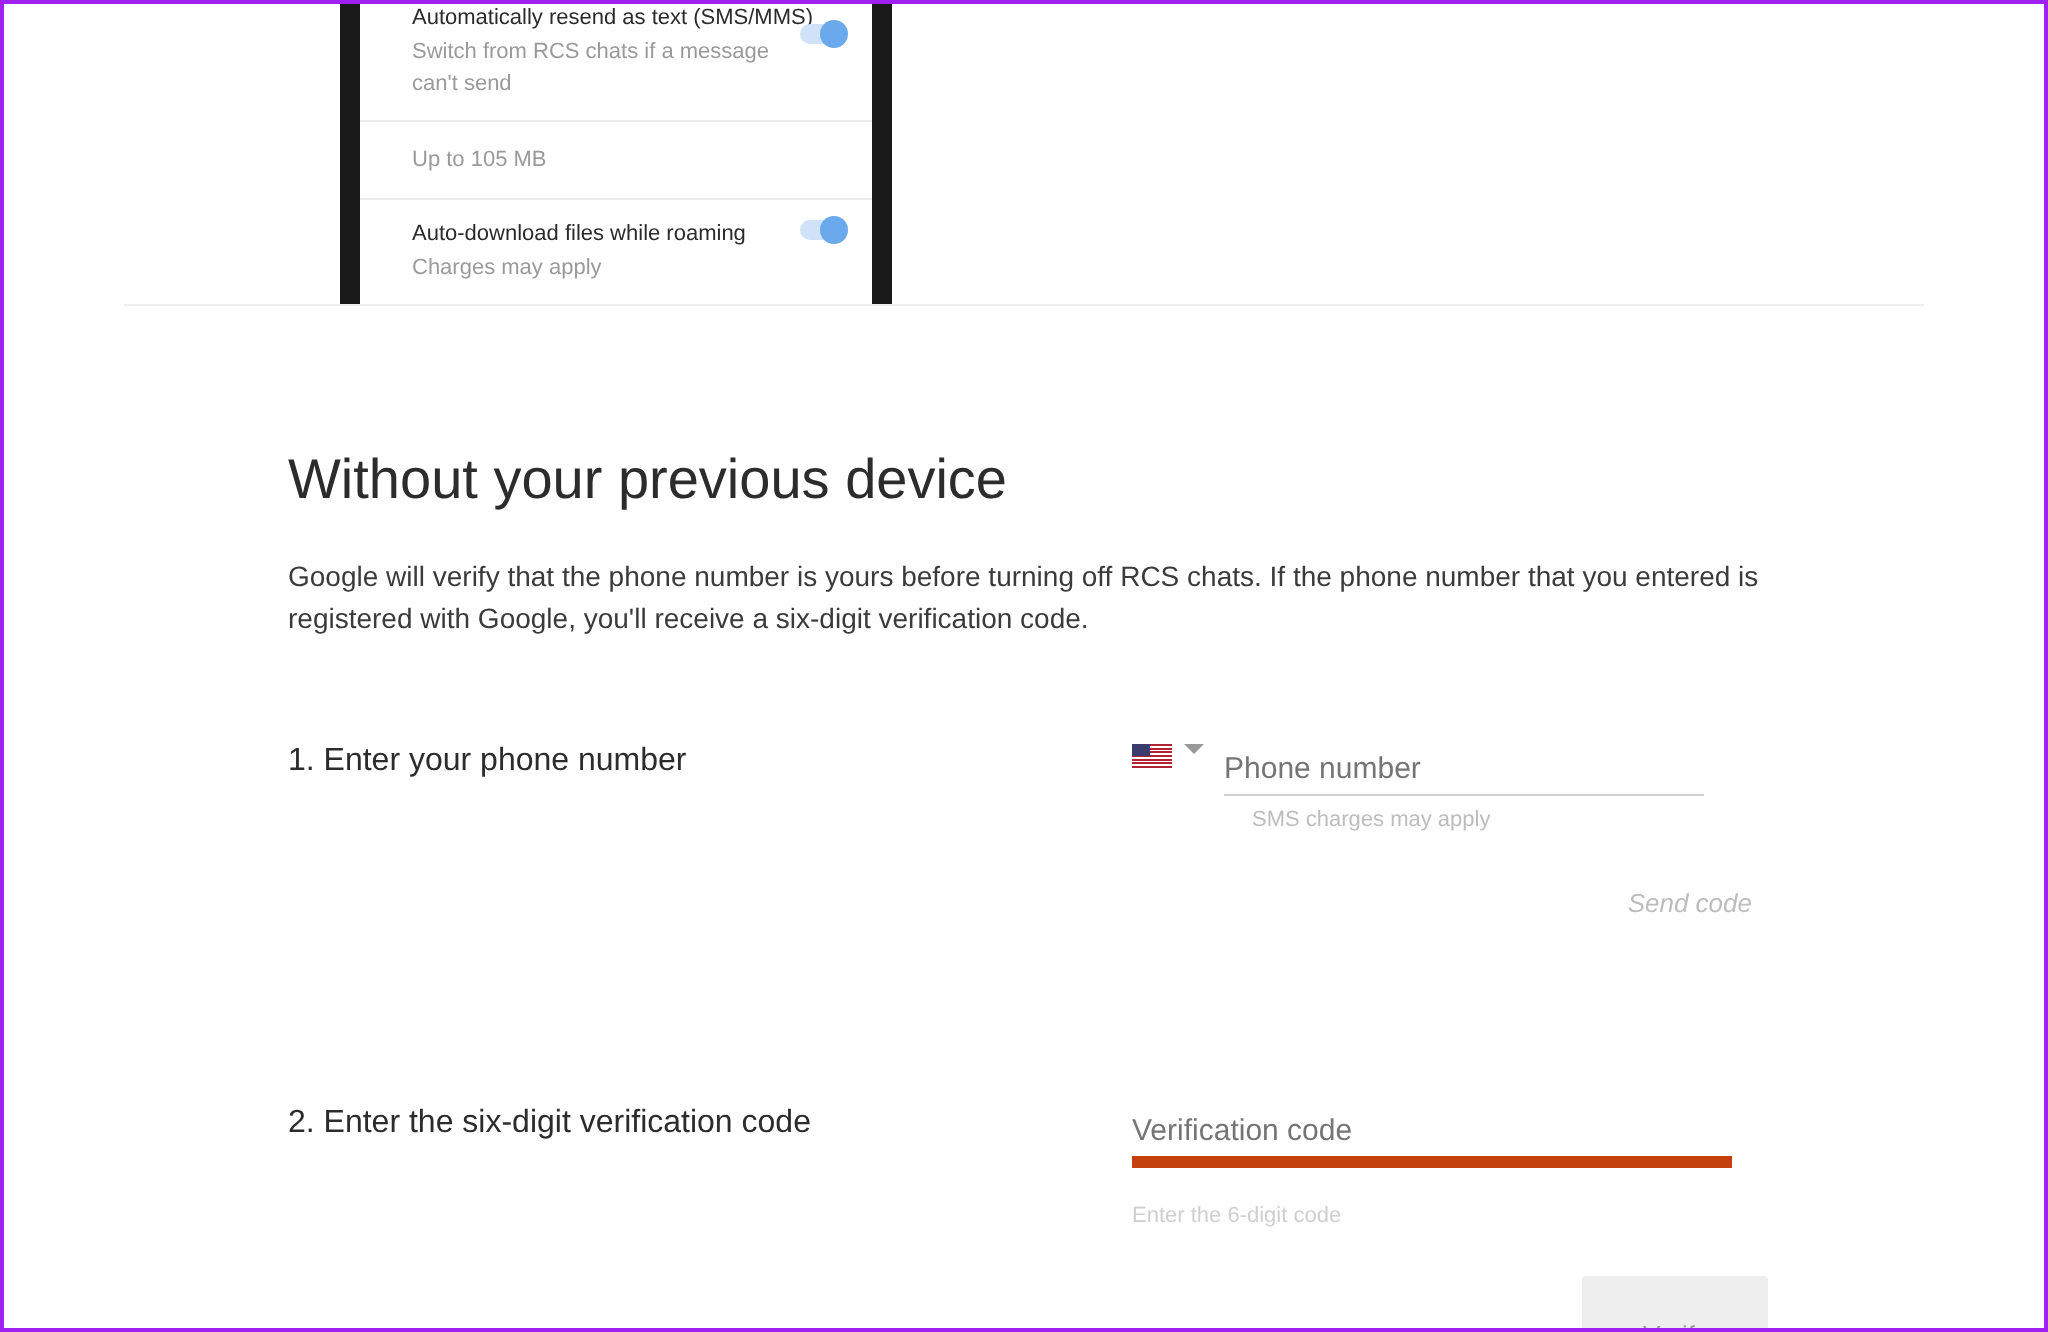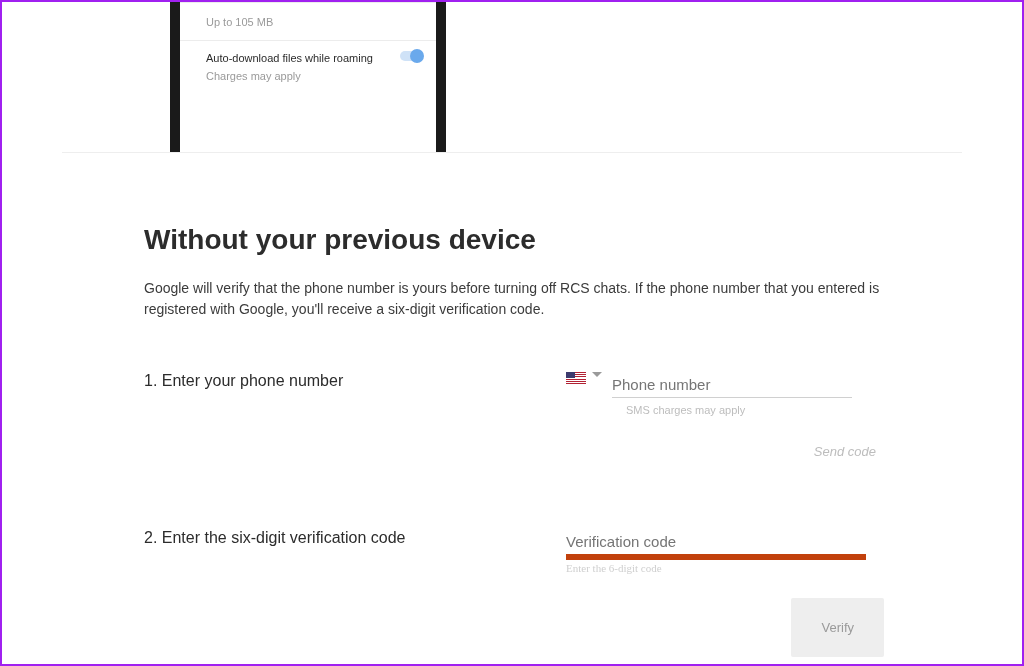--- a/index.html
+++ b/index.html
@@ -70,35 +70,35 @@
   }
 
   .content {
     position: absolute;
     top: 222px;
     left: 142px;
     width: 740px;
   }
   h2.heading {
     font-size: 28px;
-    font-weight: 700;
+    font-weight: 400;
     color: #2c2c2c;
     margin: 0 0 22px 0;
   }
   p.lead {
     font-size: 14px;
     color: #3b3b3b;
     line-height: 1.5;
     margin: 0 0 52px 0;
   }
 
   .step-row {
     display: flex;
     align-items: flex-start;
-    margin-bottom: 64px;
+    margin-bottom: 88px;
   }
   .step-label {
     flex: 0 0 422px;
     font-size: 16px;
     color: #2c2c2c;
   }
   .step-field {
     flex: 1;
   }
 
@@ -160,41 +160,45 @@
     font-size: 15px;
     color: #3b82f6;
     padding: 4px 0;
     width: 300px;
     background: transparent;
     outline: none;
   }
   .helper2 {
     font-size: 11px;
     color: #cfcfcf;
-    margin-top: 2px;
-    font-family: Liberation Serif, serif;
+    margin-top: 18px;
   }
   .verify-row {
     text-align: right;
     margin-top: 24px;
   }
   .verify-btn {
     background: #eeeeee;
     border: none;
     color: #9a9a9a;
     font-size: 13px;
     padding: 22px 30px;
     border-radius: 2px;
     cursor: pointer;
   }
 </style>
 </head>
 <body>
 
 <div class="phone">
+  <div class="setting-row" style="border-top:none; padding-top:0;">
+    <div class="setting-title">Automatically resend as text (SMS/MMS)</div>
+    <div class="setting-sub">Switch from RCS chats if a message can't send</div>
+    <div class="toggle"></div>
+  </div>
   <div class="setting-row">
     <div class="setting-sub">Up to 105 MB</div>
   </div>
   <div class="setting-row">
     <div class="setting-title">Auto-download files while roaming</div>
     <div class="setting-sub">Charges may apply</div>
     <div class="toggle"></div>
   </div>
 </div>
 

